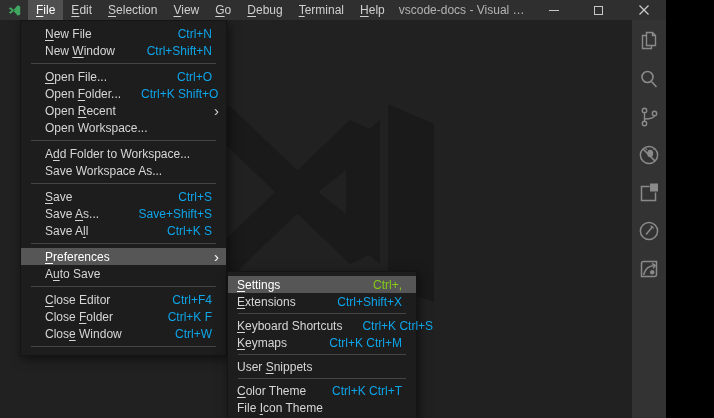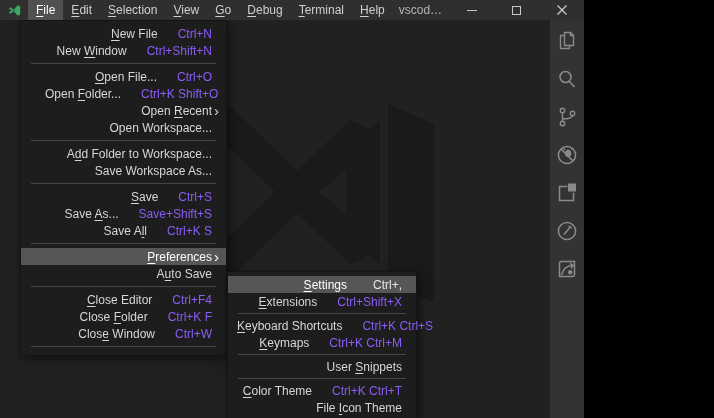--- a/index.html
+++ b/index.html
@@ -4,21 +4,21 @@
 <style>
   :root{
     --titlebar-bg:#2f2f30; --menu-bg:#1d1d1e; --menu-highlight:#565656;
     --editor-bg:#212122; --activitybar-bg:#333334; --icon-color:#8a8a8a;
     --menu-text:#d6d6d6; --disabled-text:#6d6d6d; --separator:#454545;
     --watermark:#1a1a1b; --insiders-green:#3fa75f; --title-text:#b3b3b3;
   }
   *{box-sizing:border-box;}
   html,body{margin:0;padding:0;background:#000;}
   body{font-family:"Liberation Sans",sans-serif;font-size:12px;-webkit-font-smoothing:antialiased;}
-  .app{position:relative;width:584px;height:418px;background:var(--editor-bg);overflow:hidden;}
+  .app{position:relative;width:666px;height:418px;background:var(--editor-bg);overflow:hidden;}
 
   
   .titlebar{position:absolute;top:0;left:0;right:0;height:20px;background:var(--titlebar-bg);
     display:flex;align-items:stretch;color:#cfcfcf;z-index:30;}
   .logo{width:13px;height:13px;align-self:center;margin:0 7px 0 8px;flex:0 0 auto;}
   .menubar{display:flex;align-items:stretch;}
   .menu-btn{padding:0 8px;display:flex;align-items:center;color:#cfcfcf;cursor:default;white-space:nowrap;}
   .menu-btn.active{background:#505050;color:#ffffff;}
   .win-title{flex:1;text-align:center;align-self:center;color:var(--title-text);
     white-space:nowrap;overflow:hidden;text-overflow:ellipsis;padding:0 6px;}
@@ -36,26 +36,26 @@
   .activitybar{position:absolute;top:20px;right:0;width:34px;bottom:0;background:var(--activitybar-bg);
     display:flex;flex-direction:column;align-items:center;padding-top:9px;gap:14px;z-index:10;}
   .ab-item{width:24px;height:24px;display:flex;align-items:center;justify-content:center;}
   .ab-item svg{width:24px;height:24px;}
 
   
   .menu{position:absolute;background:var(--menu-bg);border:1px solid #141414;
     box-shadow:2px 3px 10px rgba(0,0,0,.55);padding:4px 0;color:var(--menu-text);z-index:20;}
   #file-menu{left:20px;top:20px;width:207px;}
   #pref-menu{left:227px;top:271px;width:190px;z-index:25;}
-  .mi{height:17px;display:flex;align-items:center;padding:0 14px 0 24px;position:relative;cursor:default;text-align:right;}
+  .mi{height:17px;display:flex;align-items:center;padding:0 14px 0 24px;position:relative;cursor:default;}
   #pref-menu .mi{padding-left:9px;}
   .mi .lbl{flex:1;white-space:nowrap;}
-  .mi .sc{margin-left:20px;white-space:nowrap;color:#8b5cf6;}
+  .mi .sc{margin-left:20px;white-space:nowrap;color:#0ea5e9;}
   .mi.selected{background:var(--menu-highlight);color:#ffffff;}
-  .mi.selected .sc{color:#e5e5e5;margin-left:26px;}
+  .mi.selected .sc{color:#84cc16;margin-left:26px;}
   .mi.disabled{color:var(--disabled-text);}
   .mi.has-arrow::after{content:"\203A";position:absolute;right:7px;top:50%;transform:translateY(-54%);
     font-size:15px;line-height:1;color:inherit;}
   .msep{height:1px;background:var(--separator);margin:4px 10px;}
   #pref-menu .msep{margin:3px 10px;}
 </style>
 </head>
 <body>
 
 <div class="app">

